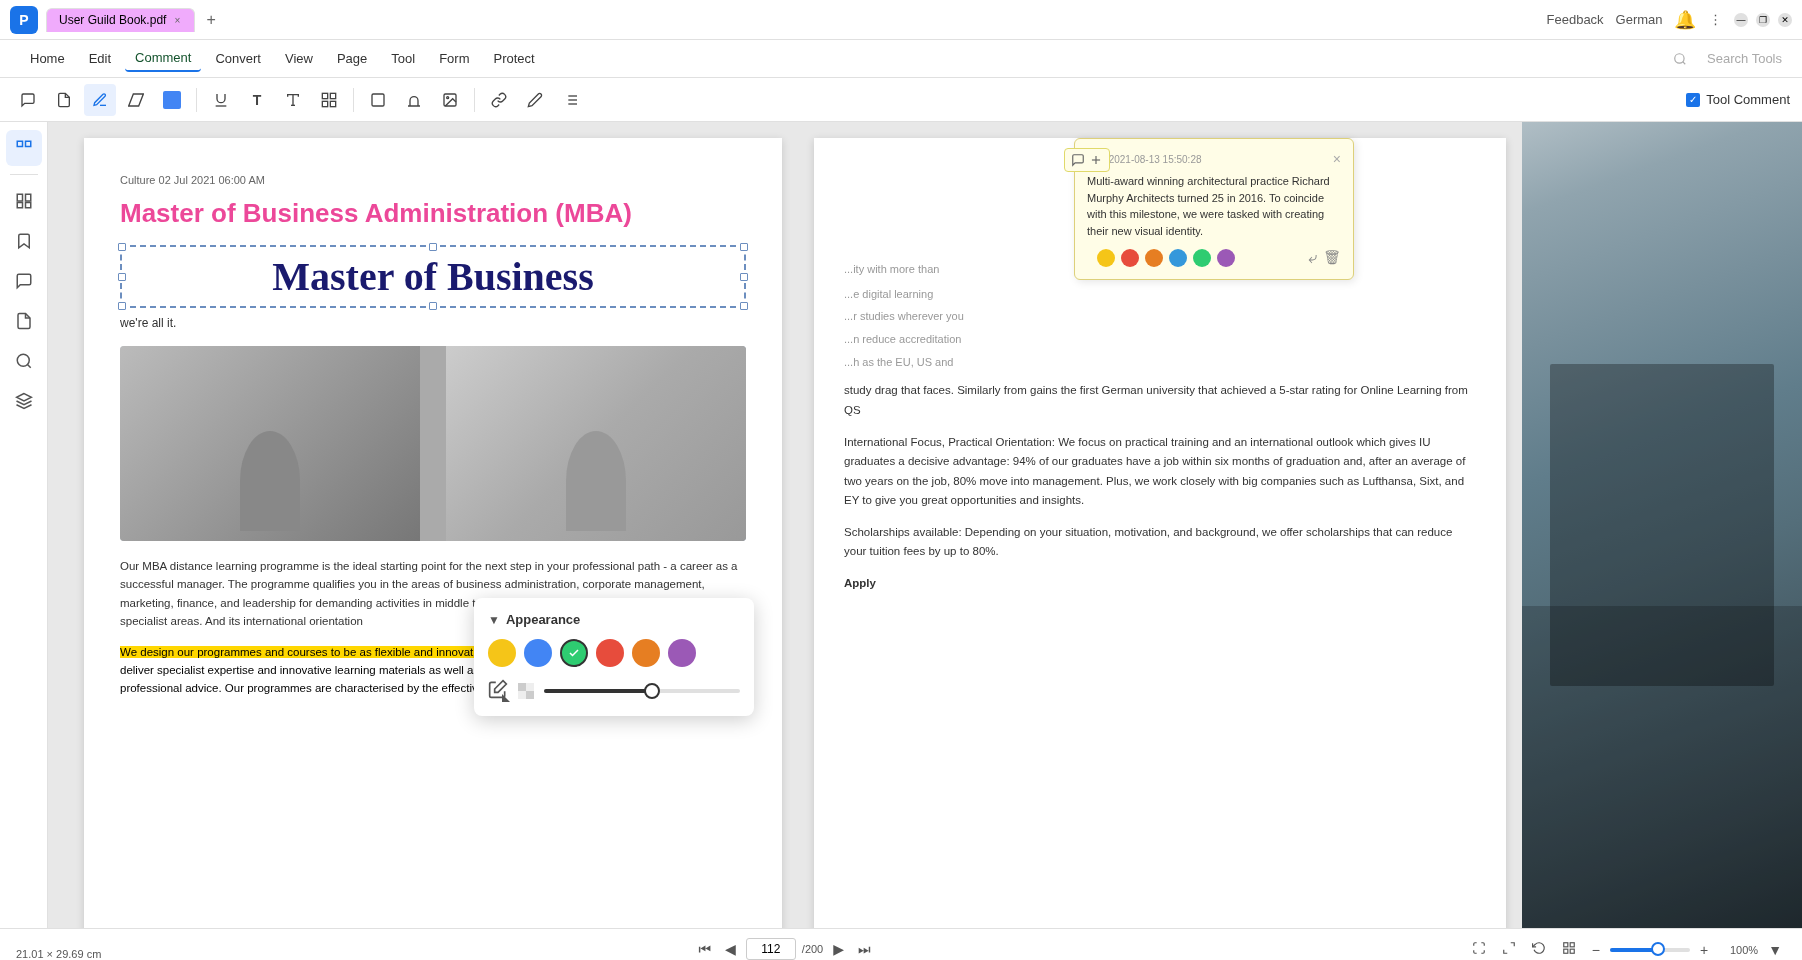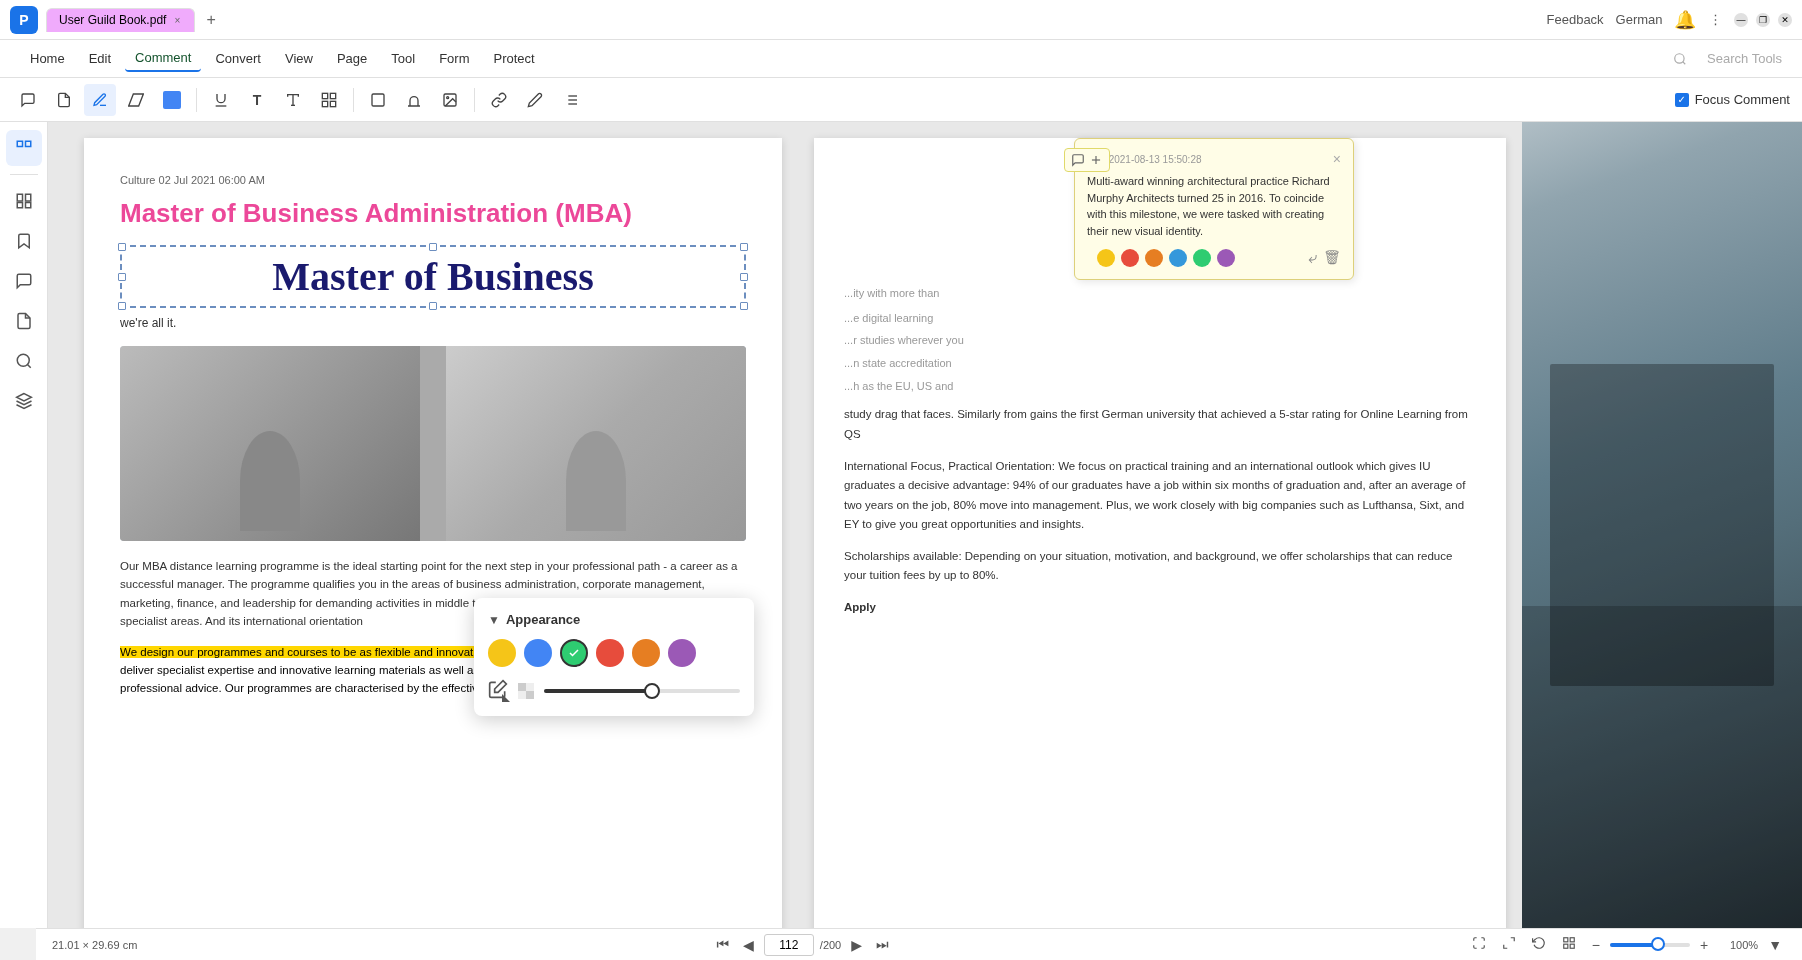--- a/index.html
+++ b/index.html
@@ -85,24 +85,24 @@
     .color-row { display: flex; gap: 8px; margin-bottom: 12px; }
     .color-circle { width: 28px; height: 28px; border-radius: 50%; cursor: pointer; border: 2px solid transparent; display: flex; align-items: center; justify-content: center; }
     .color-circle.selected { border-color: #333; }
     .opacity-row { display: flex; align-items: center; gap: 8px; }
     .opacity-slider-track { flex: 1; height: 4px; background: #e0e0e0; border-radius: 2px; position: relative; }
     .opacity-slider-fill { height: 100%; width: 55%; background: #333; border-radius: 2px; }
     .opacity-thumb { position: absolute; top: -6px; left: 55%; width: 16px; height: 16px; background: #fff; border: 2px solid #333; border-radius: 50%; transform: translateX(-50%); }
 
     
     .statusbar {
-      display: flex; align-items: center; height: 32px;
+      display: flex; align-items: flex-end; height: 32px;
       background: #fff; border-top: 1px solid #e0e0e0;
       padding: 0 16px; gap: 12px; font-size: 11px; color: #555;
-      position: absolute; bottom: 0; left: 0; right: 0; margin-left: 36px;
+      position: absolute; bottom: 0; left: 0; right: 0;
     }
     .status-dimensions { margin-right: auto; }
     .nav-controls { display: flex; align-items: center; gap: 6px; }
     .nav-btn { background: none; border: none; cursor: pointer; color: #555; font-size: 14px; padding: 2px 4px; }
     .page-input { width: 50px; height: 22px; border: 1px solid #ccc; border-radius: 3px; text-align: center; font-size: 12px; }
     .page-total { color: #555; }
     .zoom-controls { display: flex; align-items: center; gap: 6px; margin-left: auto; }
     .zoom-slider-track { width: 80px; height: 4px; background: #e0e0e0; border-radius: 2px; position: relative; }
     .zoom-slider-fill { height: 100%; width: 60%; background: #1a73e8; border-radius: 2px; }
     .zoom-thumb { position: absolute; top: -6px; left: 60%; width: 14px; height: 14px; background: #fff; border: 2px solid #1a73e8; border-radius: 50%; transform: translateX(-50%); }
@@ -239,21 +239,21 @@
         <line x1="8" y1="6" x2="21" y2="6"></line>
         <line x1="8" y1="12" x2="21" y2="12"></line>
         <line x1="8" y1="18" x2="21" y2="18"></line>
         <line x1="3" y1="6" x2="3.01" y2="6"></line>
         <line x1="3" y1="12" x2="3.01" y2="12"></line>
         <line x1="3" y1="18" x2="3.01" y2="18"></line>
       </svg>
   </button>
   <div class="show-comment">
     <div class="checkbox-blue">✓</div>
-    <span>Focus Comment</span>
+    <span>Tool Comment</span>
   </div>
 </div>
 
 <div class="main-layout">
 
   <div class="sidebar">
     <button class="sidebar-btn active">
       <svg width="18" height="18" viewBox="0 0 24 24" fill="none" stroke="currentColor" stroke-width="2">
           <rect x="3" y="3" width="7" height="7"></rect>
           <rect x="14" y="3" width="7" height="7"></rect>
@@ -424,25 +424,25 @@
               <div style="width:18px;height:18px;border-radius:50%;background:#2ecc71;cursor:pointer;"></div>
               <div style="width:18px;height:18px;border-radius:50%;background:#9b59b6;cursor:pointer;"></div>
               <div style="margin-left:auto;display:flex;gap:6px;">
                 <span style="cursor:pointer;color:#888;font-size:16px;">⤶</span>
                 <span style="cursor:pointer;color:#888;font-size:14px;">🗑</span>
               </div>
             </div>
           </div>
         </div>
 
-        <div style="margin-top:116px;font-size:11.5px;color:#333;line-height:1.7;">
+        <div style="margin-top:92px;font-size:11.5px;color:#333;line-height:1.7;">
           <p style="margin-bottom:6px;color:#999;font-size:11px;">...ity with more than</p>
           <p style="margin-bottom:4px;color:#999;font-size:11px;">...e digital learning</p>
           <p style="margin-bottom:4px;color:#999;font-size:11px;">...r studies wherever you</p>
-          <p style="margin-bottom:4px;color:#999;font-size:11px;">...n state accreditation</p>
+          <p style="margin-bottom:4px;color:#999;font-size:11px;">...n reduce accreditation</p>
           <p style="margin-bottom:10px;color:#999;font-size:11px;">...h as the EU, US and</p>
           <p style="margin-bottom:12px;">study drag that faces. Similarly from gains the first German university that achieved a 5-star rating for Online Learning from QS</p>
           <p style="margin-bottom:12px;">International Focus, Practical Orientation: We focus on practical training and an international outlook which gives IU graduates a decisive advantage: 94% of our graduates have a job within six months of graduation and, after an average of two years on the job, 80% move into management. Plus, we work closely with big companies such as Lufthansa, Sixt, and EY to give you great opportunities and insights.</p>
           <p style="margin-bottom:12px;">Scholarships available: Depending on your situation, motivation, and background, we offer scholarships that can reduce your tuition fees by up to 80%.</p>
           <p style="font-weight:600;margin-bottom:8px;">Apply</p>
         </div>
       </div>
     </div>
 
     <div style="width:280px;background:#667;overflow:hidden;">

